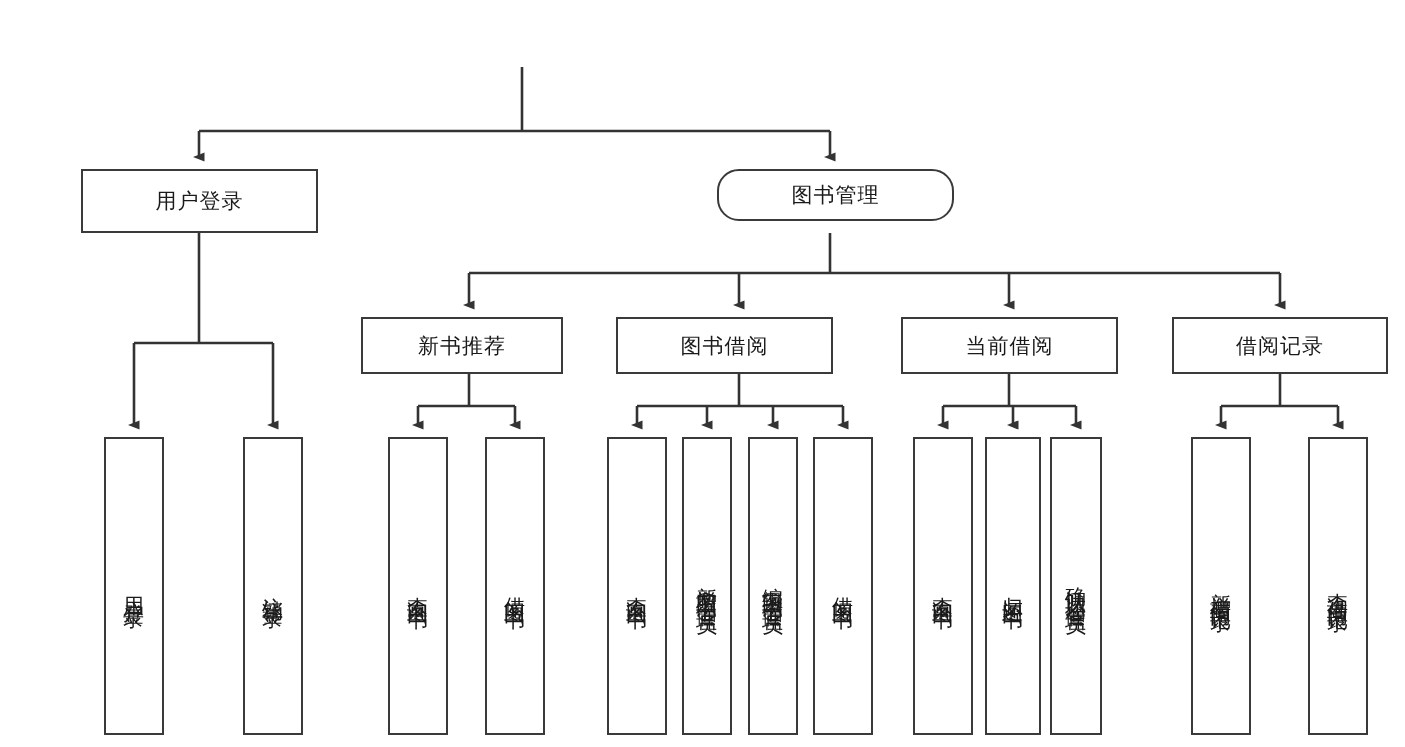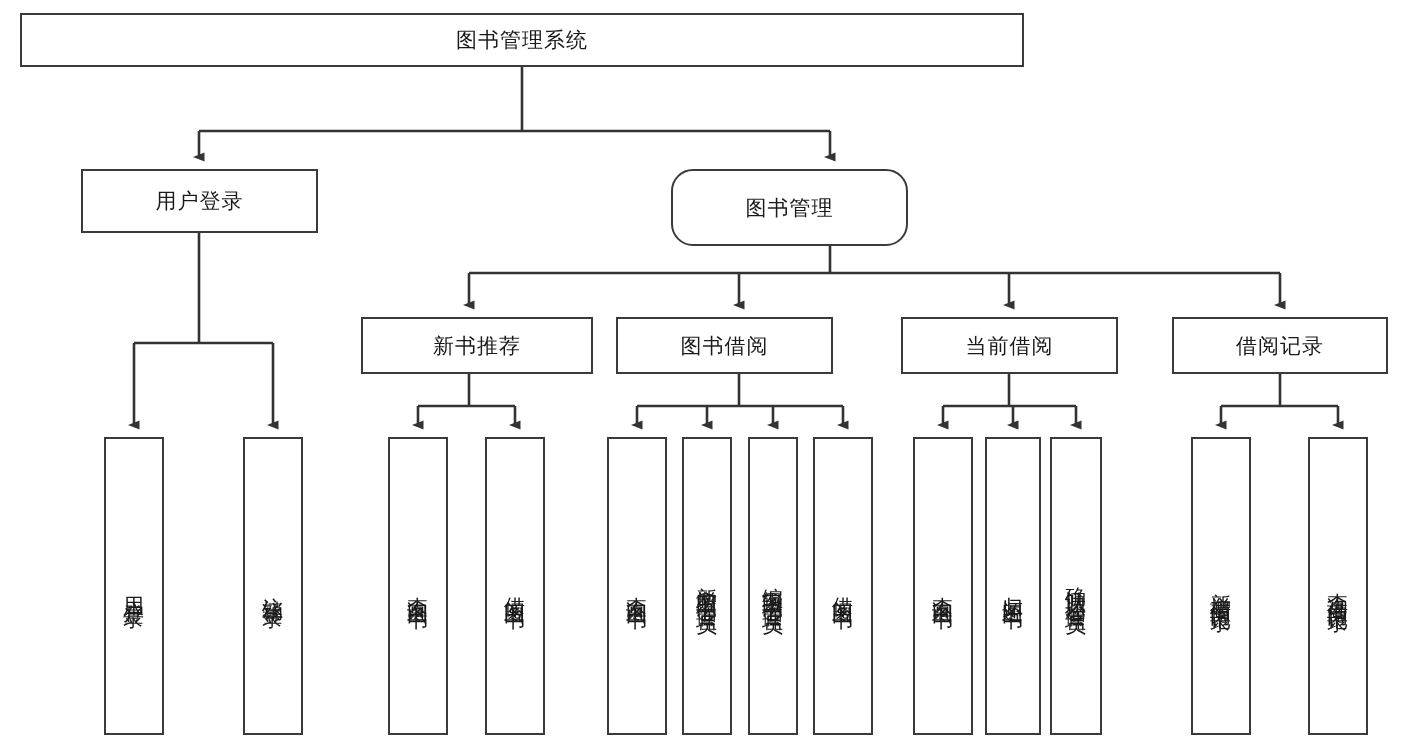--- a/index.html
+++ b/index.html
@@ -86,32 +86,29 @@
       <path d="M1013,406 L1013,425" marker-end="url(#arrow)"></path>
       <path d="M1076,406 L1076,425" marker-end="url(#arrow)"></path>
 
       <path d="M1280,374 L1280,406"></path>
       <path d="M1221,406 L1338,406"></path>
       <path d="M1221,406 L1221,425" marker-end="url(#arrow)"></path>
       <path d="M1338,406 L1338,425" marker-end="url(#arrow)"></path>
     </g>
   </svg>
 
-  <div class="node h" style="left: 20px; top: 13px; width: 1004px; height: 54px;">
-    <span class="lbl">图书管理系统</span>
-  </div>
 
   <div class="node h" style="left: 81px; top: 169px; width: 237px; height: 64px;">
     <span class="lbl">用户登录</span>
   </div>
-  <div class="node h" style="left: 671px; top: 169px; width: 237px; height: 77px; border-radius: 22px;">
+  <div class="node h" style="left: 717px; top: 169px; width: 237px; height: 52px; border-radius: 22px;">
     <span class="lbl">图书管理</span>
   </div>
 
-  <div class="node h" style="left: 361px; top: 317px; width: 232px; height: 57px;">
+  <div class="node h" style="left: 361px; top: 317px; width: 202px; height: 57px;">
     <span class="lbl">新书推荐</span>
   </div>
   <div class="node h" style="left: 616px; top: 317px; width: 217px; height: 57px;">
     <span class="lbl">图书借阅</span>
   </div>
   <div class="node h" style="left: 901px; top: 317px; width: 217px; height: 57px;">
     <span class="lbl">当前借阅</span>
   </div>
   <div class="node h" style="left: 1172px; top: 317px; width: 216px; height: 57px;">
     <span class="lbl">借阅记录</span>

